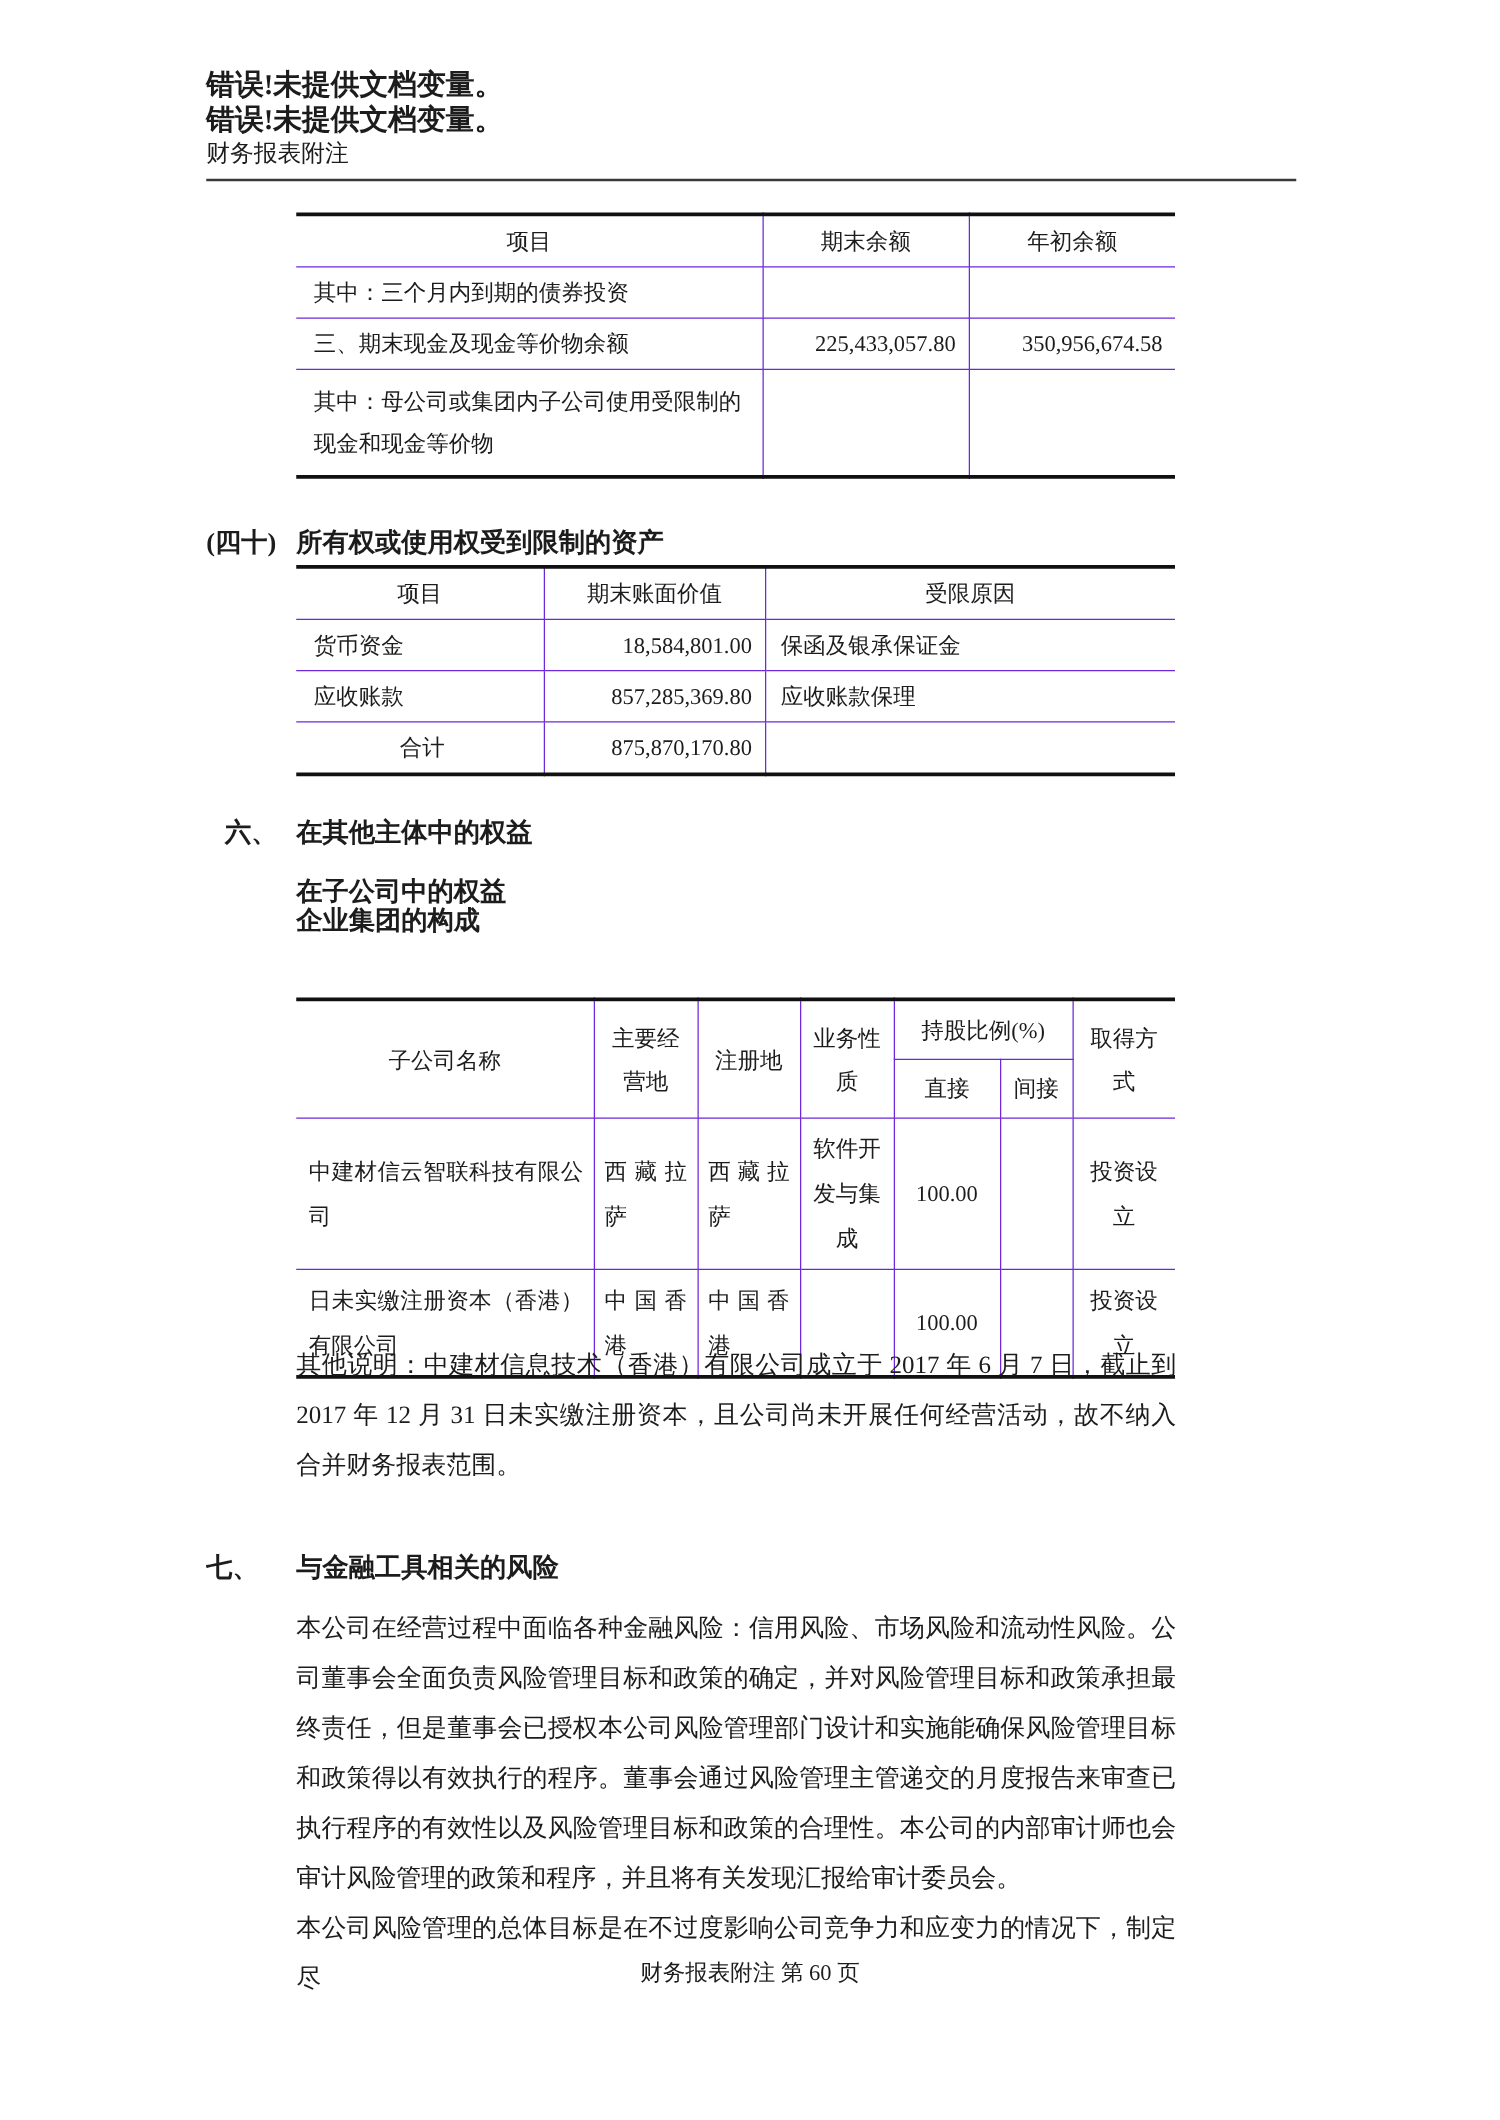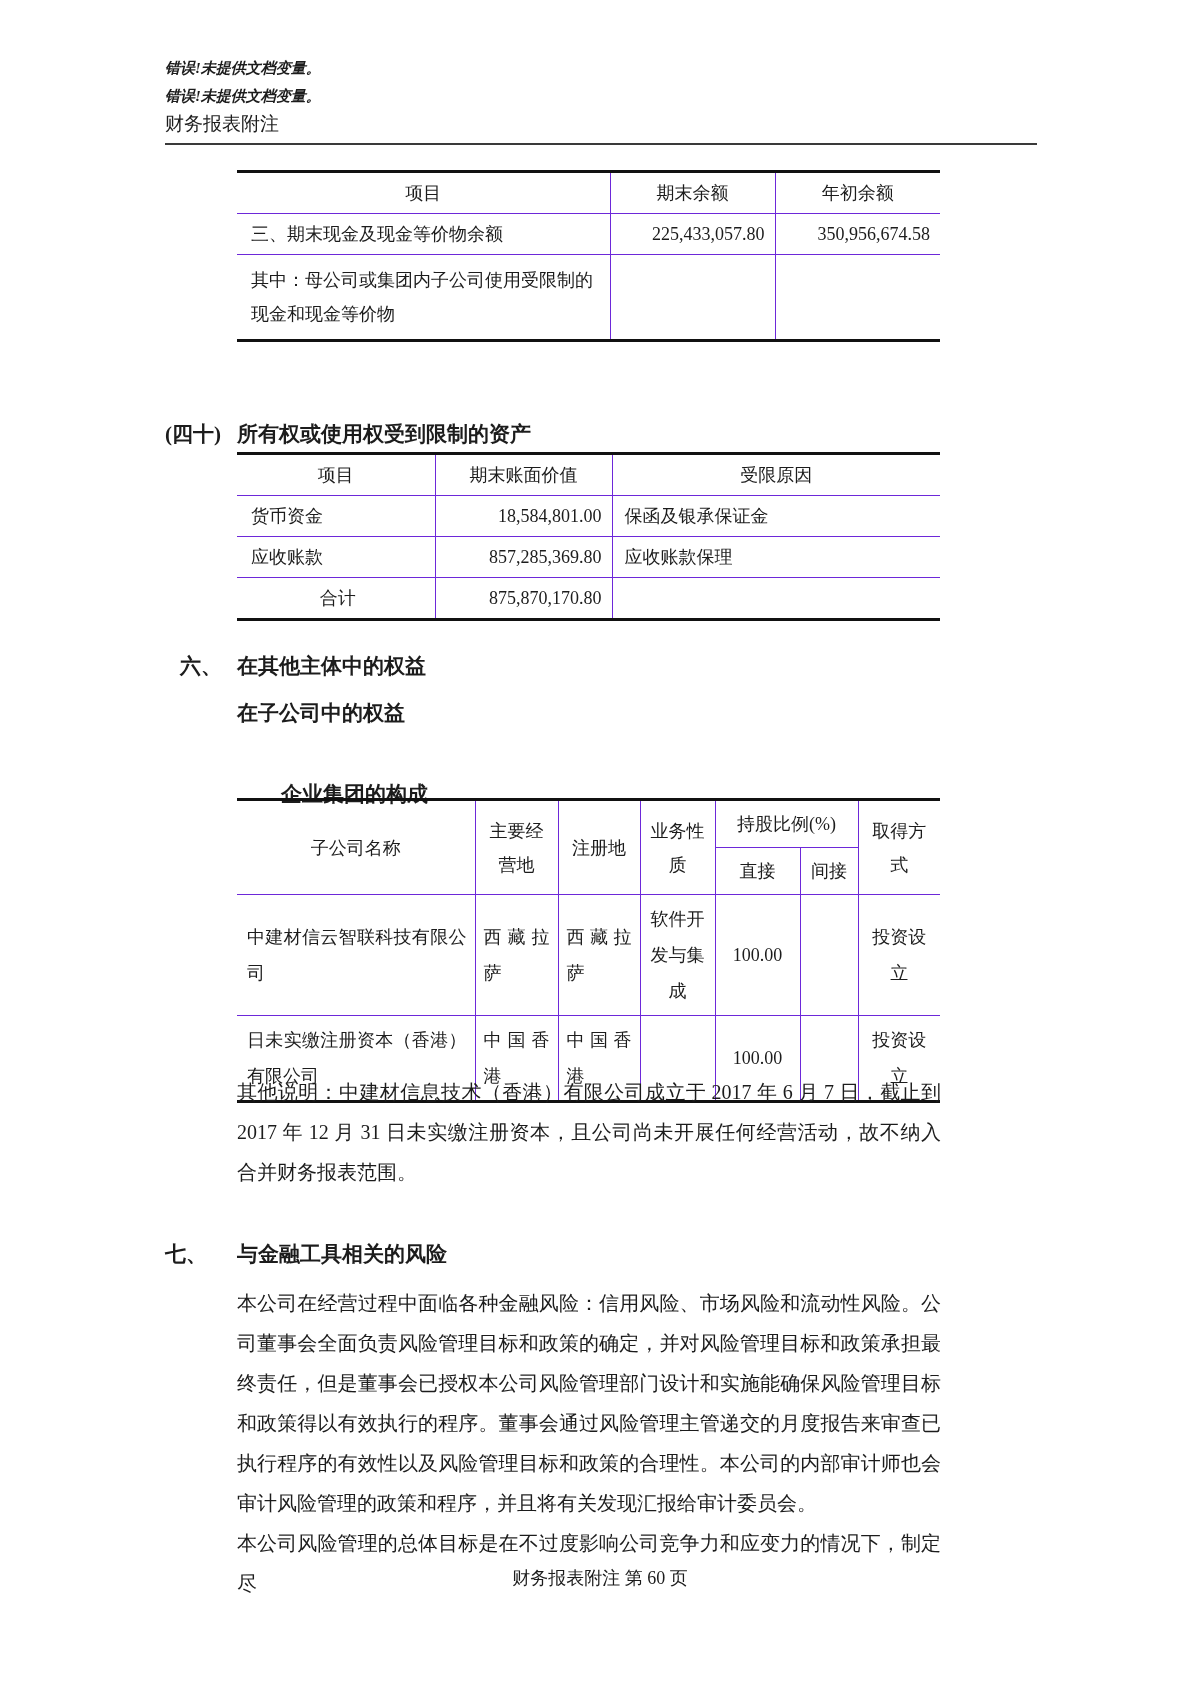--- a/index.html
+++ b/index.html
@@ -5,21 +5,21 @@
   * { margin: 0; padding: 0; box-sizing: border-box; }
   html, body { background: #ffffff; }
   body {
     width: 1200px; height: 1696px;
     position: relative;
     font-family: "Liberation Serif", "DejaVu Serif", serif;
     color: #1c1c1c;
     overflow: hidden;
   }
   .doc-header { position: absolute; left: 165px; top: 54px; width: 872px; }
-  .doc-header .err { font-weight: bold; font-size: 15px; line-height: 28px; font-style: italic; }
+  .doc-header .err { font-weight: bold; font-size: 23px; line-height: 28px; }
   .doc-header .sub { font-size: 19px; line-height: 28px; }
   .doc-header .rule { border-top: 2px solid #3a3a3a; margin-top: 5px; width: 872px; }
 
   table { border-collapse: collapse; table-layout: fixed; }
   table.fin {
     position: absolute; left: 237px; width: 703px;
     font-size: 18px;
     border-top: 3px solid #111;
     border-bottom: 3px solid #111;
     border-left: hidden; border-right: hidden;
@@ -86,20 +86,25 @@
     </colgroup>
   <thead>
     <tr>
       <th>项目</th>
       <th>期末余额</th>
       <th>年初余额</th>
     </tr>
   </thead>
   <tbody>
     <tr>
+      <td class="item">其中：三个月内到期的债券投资</td>
+      <td class="num"></td>
+      <td class="num"></td>
+    </tr>
+    <tr>
       <td class="item">三、期末现金及现金等价物余额</td>
       <td class="num">225,433,057.80</td>
       <td class="num">350,956,674.58</td>
     </tr>
     <tr class="tall">
       <td class="item">其中：母公司或集团内子公司使用受限制的现金和现金等价物</td>
       <td class="num"></td>
       <td class="num"></td>
     </tr>
   </tbody>
@@ -138,21 +143,21 @@
       <td class="num">875,870,170.80</td>
       <td class="reason"></td>
     </tr>
   </tbody>
 </table>
 
 <div class="sec-head" style="top:652px;text-align:center;">
   <span class="no">六、</span><span>在其他主体中的权益</span>
 </div>
 <div class="sub-head" style="top:699px;">在子公司中的权益</div>
-<div class="sub-head" style="top:780px;margin-left:44px;">企业集团的构成</div>
+<div class="sub-head" style="top:722px;">企业集团的构成</div>
 
 <table class="fin t3">
   <colgroup>
     <col style="width:238px">
       <col style="width:83px">
       <col style="width:82px">
       <col style="width:75px">
     <col style="width:85px">
       <col style="width:58px">
       <col style="width:82px">

